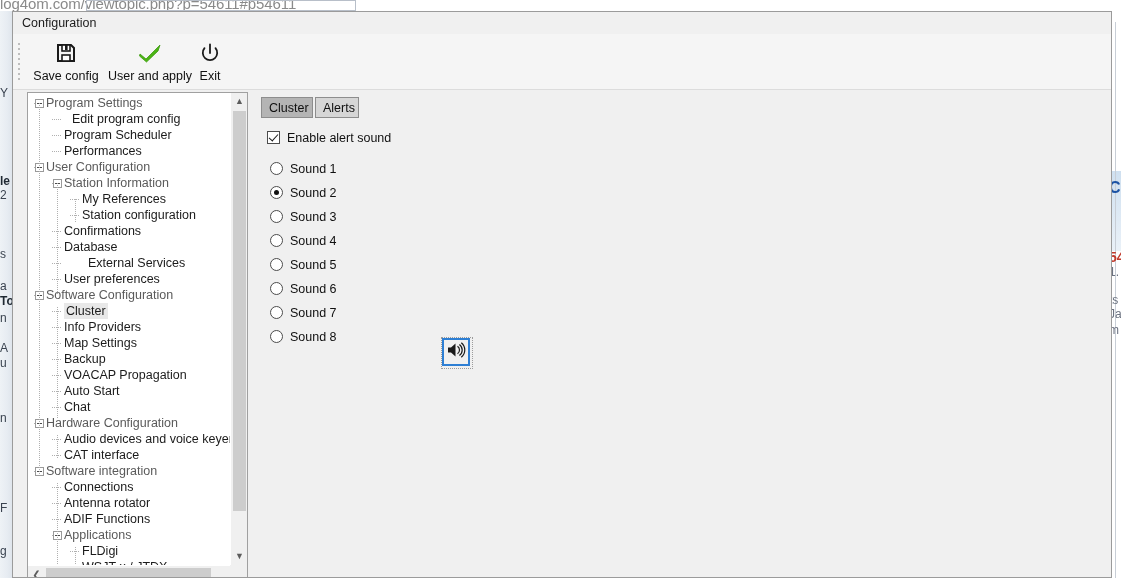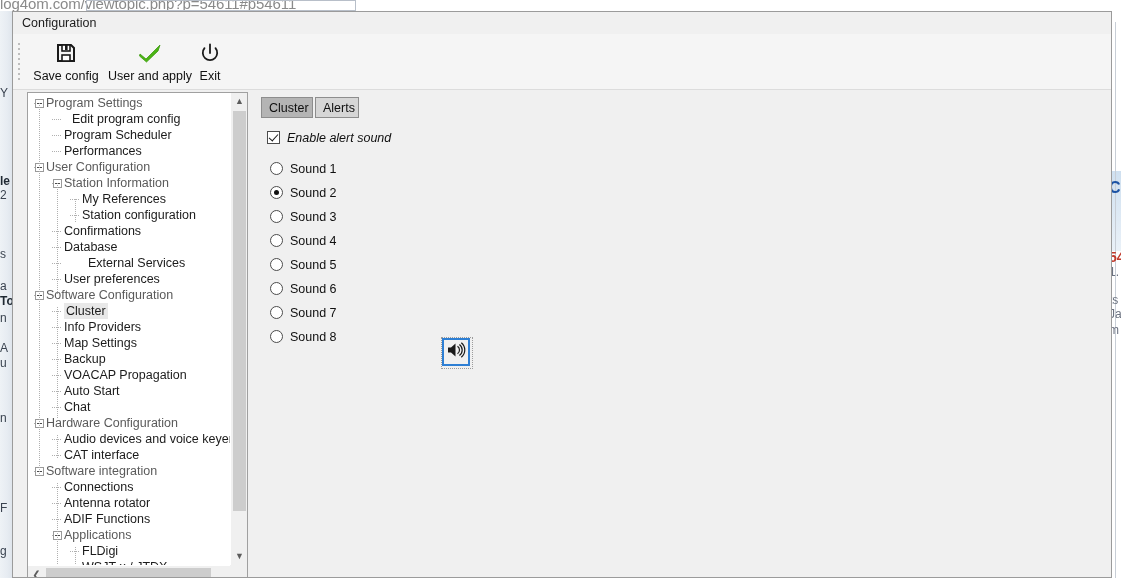--- a/index.html
+++ b/index.html
@@ -348,21 +348,20 @@
     width: 4px; height: 8px;
     border: solid #1a1a1a;
     border-width: 0 1.6px 1.6px 0;
     transform: rotate(42deg);
   }
   .chk-row .lbl {
     position: absolute;
     left: 20px; top: 0;
     line-height: 18px;
     white-space: nowrap;
-    font-style: italic;
   }
 
   .radio-row {
     position: absolute;
     left: 14px;
     height: 18px;
     font-size: 12.5px;
     color: #101010;
     cursor: default;
     white-space: nowrap;

